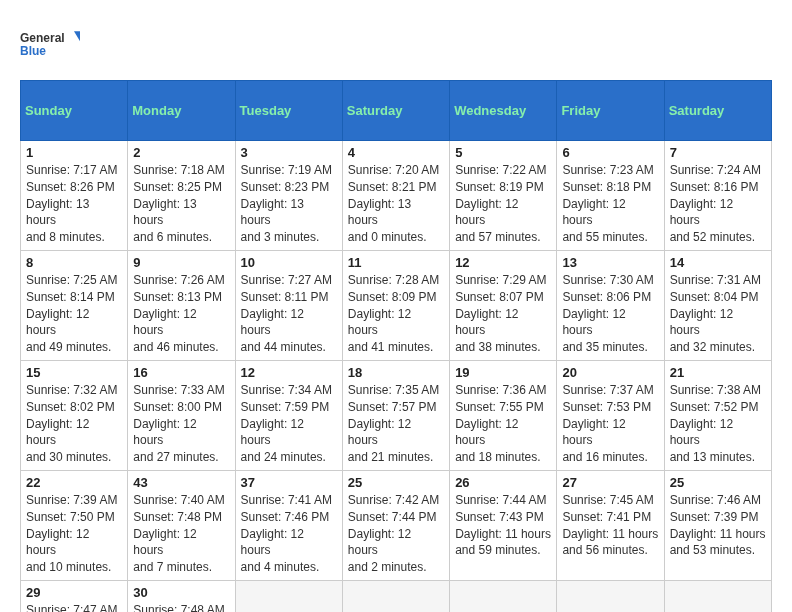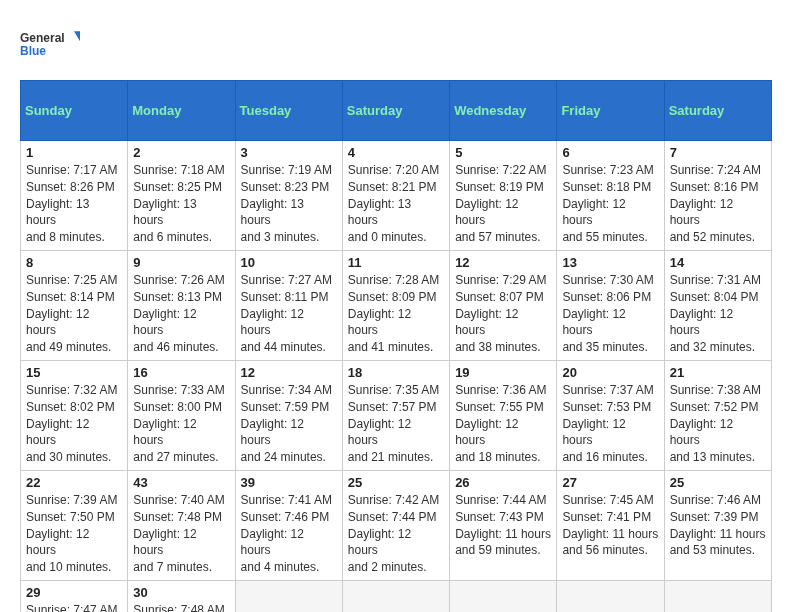--- a/index.html
+++ b/index.html
@@ -198,21 +198,21 @@
       <tr>
         <td>
           <span class="day-num">22</span>
           <div class="cell-text">Sunrise: 7:39 AM<br>Sunset: 7:50 PM<br>Daylight: 12 hours<br>and 10 minutes.</div>
         </td>
         <td>
           <span class="day-num">43</span>
           <div class="cell-text">Sunrise: 7:40 AM<br>Sunset: 7:48 PM<br>Daylight: 12 hours<br>and 7 minutes.</div>
         </td>
         <td>
-          <span class="day-num">39</span>
+          <span class="day-num">37</span>
           <div class="cell-text">Sunrise: 7:41 AM<br>Sunset: 7:46 PM<br>Daylight: 12 hours<br>and 4 minutes.</div>
         </td>
         <td>
           <span class="day-num">25</span>
           <div class="cell-text">Sunrise: 7:42 AM<br>Sunset: 7:44 PM<br>Daylight: 12 hours<br>and 2 minutes.</div>
         </td>
         <td>
           <span class="day-num">26</span>
           <div class="cell-text">Sunrise: 7:44 AM<br>Sunset: 7:43 PM<br>Daylight: 11 hours<br>and 59 minutes.</div>
         </td>

